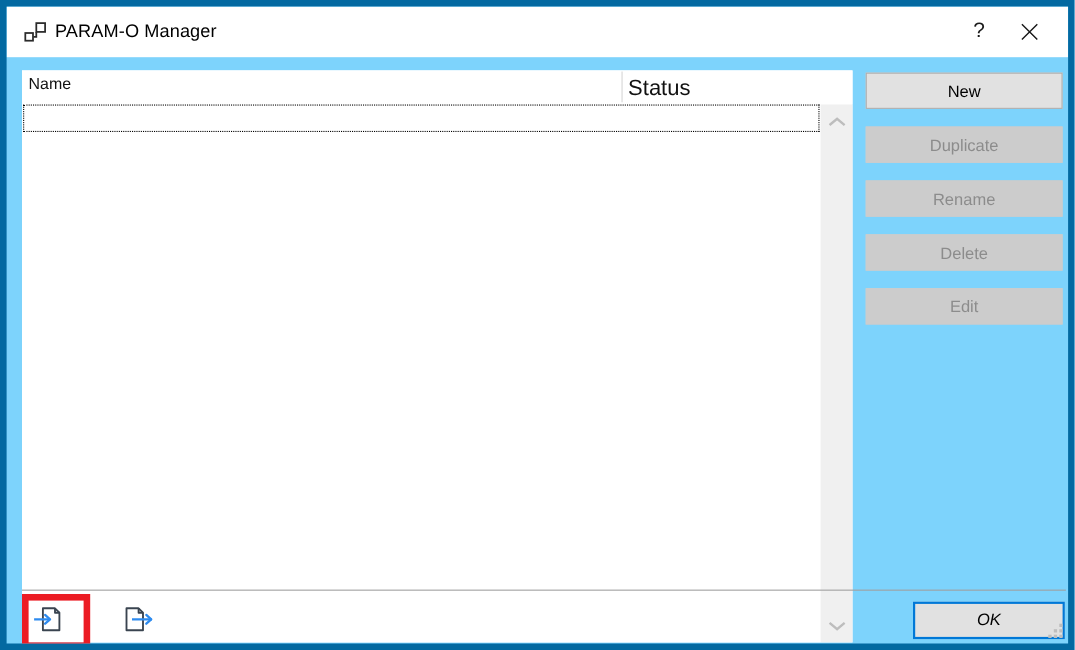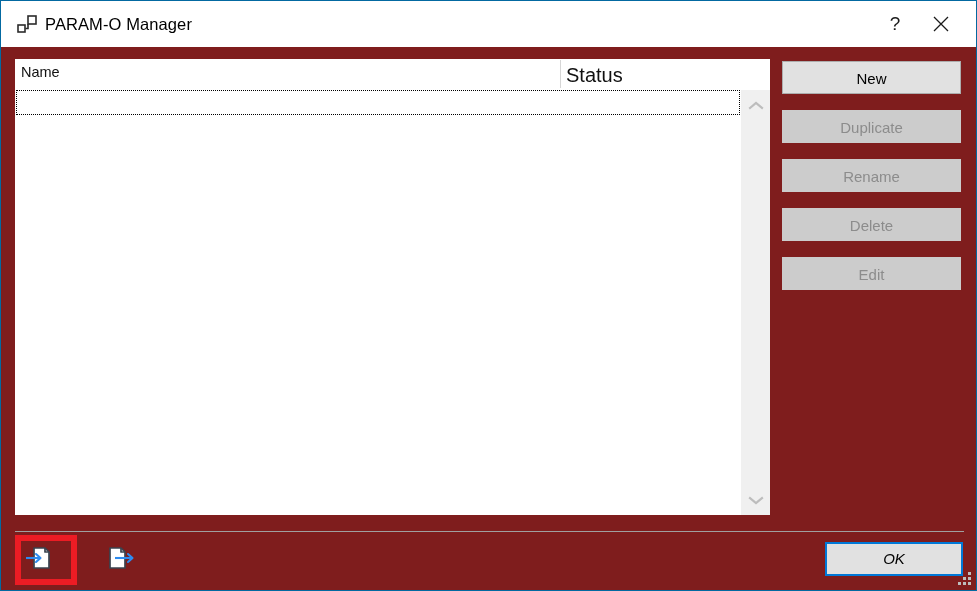--- a/index.html
+++ b/index.html
@@ -10,22 +10,22 @@
   body {
     font-family: "Liberation Sans", sans-serif;
     -webkit-font-smoothing: antialiased;
   }
 
   .window {
     position: relative;
     width: 977px;
     height: 591px;
     box-sizing: border-box;
-    background: #7f1d1d;
-    border: 1px solid #0369a1;
+    background: #7dd3fc;
+    border: 6px solid #0369a1;
     overflow: hidden;
     padding-left: 12px;
   }
 
   
   .titlebar {
     position: absolute;
     left: 0;
     top: 0;
     width: 100%;
@@ -66,21 +66,21 @@
     font-family: "Liberation Sans", sans-serif;
   }
   .title-btn.close { margin-right: 12px; }
 
   
   .list-panel {
     position: absolute;
     left: 14px;
     top: 58px;
     width: 755px;
-    height: 456px;
+    height: 520px;
     background: #ffffff;
     box-sizing: border-box;
   }
   .list-header {
     position: relative;
     height: 31px;
     background: #ffffff;
   }
   .col-name {
     position: absolute;

